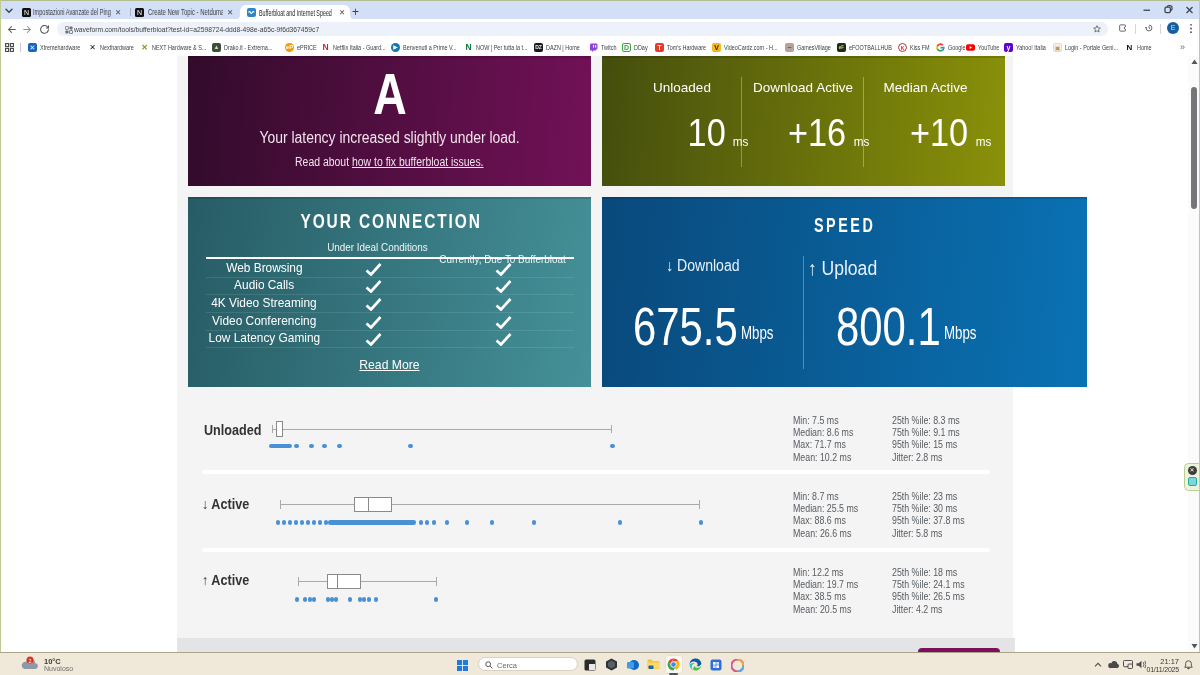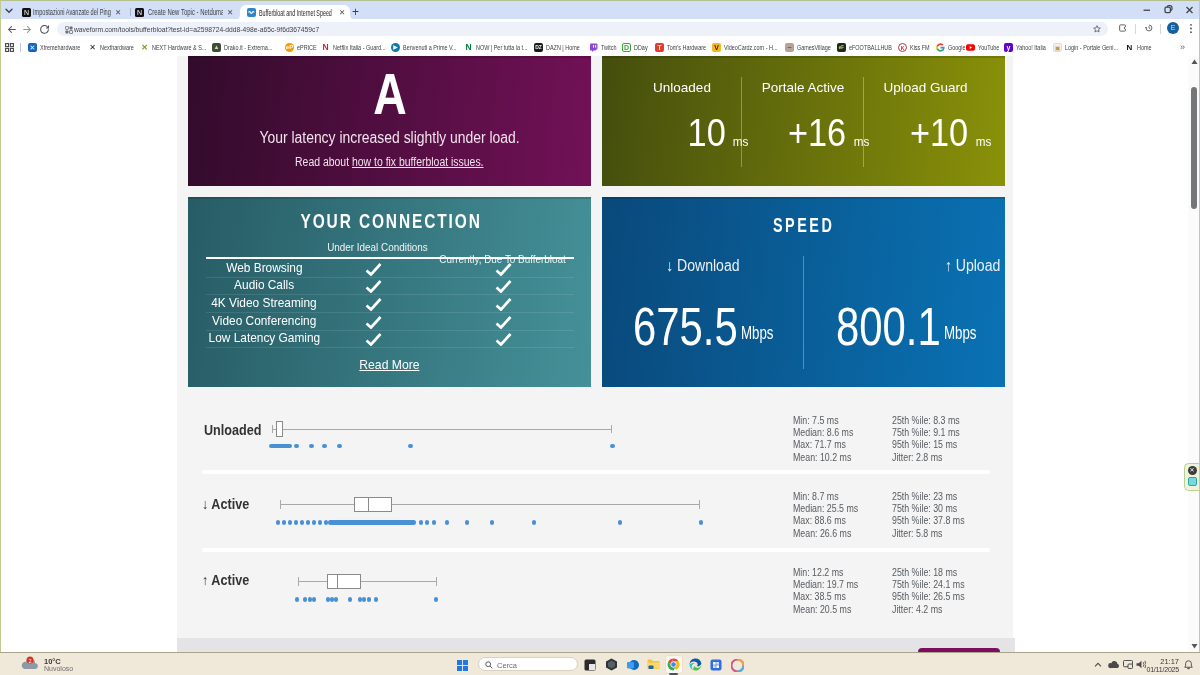--- a/index.html
+++ b/index.html
@@ -25,21 +25,21 @@
 .bmt { position:absolute; left:12px; top:2px; font-size:8px; display:inline-block; transform:scaleX(0.68); transform-origin:left; white-space:nowrap; }
 
 
 #page { left:0; top:56px; width:1188px; height:596px; background:#fff; }
 #panel { position:absolute; left:177px; top:0; width:836px; height:582px; background:#f4f4f5; }
 .card { position:absolute; color:#fff; }
 .card:before { content:""; position:absolute; left:0; top:0; right:0; height:2px; background:rgba(0,0,0,0.14); }
 #gradecard { left:11px; top:0; width:403px; height:130px; background:linear-gradient(95deg,#320b2b,#721157); }
 #latcard  { left:425px; top:0; width:403px; height:130px; background:linear-gradient(95deg,#444e0d,#8a9109); }
 #conncard { left:11px; top:141px; width:403px; height:190px; background:linear-gradient(98deg,#275c65,#459199); }
-#speedcard{ left:425px; top:141px; width:403px; height:190px; background:linear-gradient(95deg,#09497b,#0a72b4); }
+#speedcard{ left:425px; top:141px; width:485px; height:190px; background:linear-gradient(95deg,#09497b,#0a72b4); }
 
 
 .rowlabel { position:absolute; font-size:14px; font-weight:bold; color:#333; }
 .stat { position:absolute; font-size:10.5px; color:#575c60; line-height:12.4px; white-space:pre; transform:scaleX(0.84); transform-origin:left top; }
 .divider { position:absolute; left:25px; width:788px; height:3.5px; background:#fff; border-radius:2px; }
 .bp-line { position:absolute; height:1px; background:#a9a9a9; }
 .bp-tick { position:absolute; width:1px; background:#a9a9a9; }
 .bp-box { position:absolute; background:#fff; border:1px solid #8a8a8a; }
 .bp-med { position:absolute; width:1px; background:#8a8a8a; }
 .dot { position:absolute; width:4.6px; height:4.6px; border-radius:50%; background:#4a90d5; }
@@ -273,25 +273,25 @@
       <div style="position:absolute;left:0;right:0;top:99px;text-align:center;font-size:12px;color:#f3e3ee"><span style="display:inline-block;transform:scaleX(0.87);white-space:nowrap">Read about <u>how to fix bufferbloat issues.</u></span></div>
     </div>
     <div class="card" id="latcard">
       <div style="position:absolute;left:139px;top:21px;width:1px;height:90px;background:rgba(255,255,255,0.32)"></div>
       <div style="position:absolute;left:261px;top:21px;width:1px;height:90px;background:rgba(255,255,255,0.32)"></div>
       <div class="latcol" style="left:13px">
           <div class="latlab">Unloaded</div>
           <div class="latval"><span class="big">10</span><span class="ms">ms</span></div>
         </div>
       <div class="latcol" style="left:134px">
-          <div class="latlab">Portale Active</div>
+          <div class="latlab">Download Active</div>
           <div class="latval"><span class="big">+16</span><span class="ms">ms</span></div>
         </div>
       <div class="latcol" style="left:256.5px">
-          <div class="latlab">Upload Guard</div>
+          <div class="latlab">Median Active</div>
           <div class="latval"><span class="big">+10</span><span class="ms">ms</span></div>
         </div>
     </div>
     <div class="card" id="conncard">
       <div style="position:absolute;left:0;right:0;top:11.5px;text-align:center;font-size:20.5px;font-weight:bold;letter-spacing:2.5px"><span style="display:inline-block;transform:scaleX(0.755);margin-right:-2.5px">YOUR CONNECTION</span></div>
       <div style="position:absolute;left:59px;top:44px;width:260px;text-align:center;font-size:11.5px;color:#eef5f5"><span style="display:inline-block;transform:scaleX(0.86);white-space:nowrap">Under Ideal Conditions</span></div>
       <div style="position:absolute;left:184.5px;top:56px;width:260px;text-align:center;font-size:11.5px;color:#eef5f5"><span style="display:inline-block;transform:scaleX(0.86);white-space:nowrap">Currently, Due To Bufferbloat</span></div>
       <div style="position:absolute;left:18px;top:60px;width:368px;height:1.5px;background:#fff"></div>
       <div style="position:absolute;left:18px;top:79.5px;width:368px;height:1px;background:rgba(255,255,255,0.10)"></div>
         <div style="position:absolute;left:18px;top:97.2px;width:368px;height:1px;background:rgba(255,255,255,0.10)"></div>
@@ -342,21 +342,21 @@
           <svg class="chk" style="left:307px" width="17" height="13" viewBox="0 0 17 13">
             <path d="M1.5 7.5 L6 11.5 L15.5 1" stroke="#fff" stroke-width="2.7" fill="none"></path>
           </svg>
         </div>
       <div style="position:absolute;left:0;right:0;top:160px;text-align:center;font-size:13.5px"><span style="display:inline-block;transform:scaleX(0.9)"><u>Read More</u></span></div>
     </div>
     <div class="card" id="speedcard">
       <div style="position:absolute;left:0;right:0;top:17px;text-align:center;font-size:20px;font-weight:bold;letter-spacing:3.5px"><span style="display:inline-block;transform:scaleX(0.72);margin-right:-3.5px;position:relative;left:-2px">SPEED</span></div>
       <div style="position:absolute;left:201px;top:59px;width:1px;height:113px;background:rgba(255,255,255,0.3)"></div>
       <div style="position:absolute;left:0;top:60px;width:201px;text-align:center;font-size:16px;color:#e8f1fa"><span style="display:inline-block;transform:scaleX(0.88)">↓ Download</span></div>
-      <div style="position:absolute;left:201px;top:60px;width:201px;text-align:right;font-size:16px;color:#e8f1fa"><span style="display:inline-block;transform:scaleX(0.88)">↑ Upload</span></div>
+      <div style="position:absolute;left:201px;top:60px;width:201px;text-align:left;font-size:20px;color:#e8f1fa"><span style="display:inline-block;transform:scaleX(0.88)">↑ Upload</span></div>
       <div class="sbig" style="left:31px">675.5</div>
         <div class="smsa" style="left:139px">Mbps</div>
       <div class="sbig" style="left:233.5px">800.1</div>
         <div class="smsa" style="left:342px">Mbps</div>
     </div>
     <div id="stats">
 
       <div class="rowlabel" style="left:26.5px;top:366px"><span style="display:inline-block;transform:scaleX(0.9);transform-origin:left">Unloaded</span></div>
       <div class="bp-line" style="left:95px;top:372.5px;width:340px"></div>
       <div class="bp-tick" style="left:95px;top:369px;height:8px"></div>

